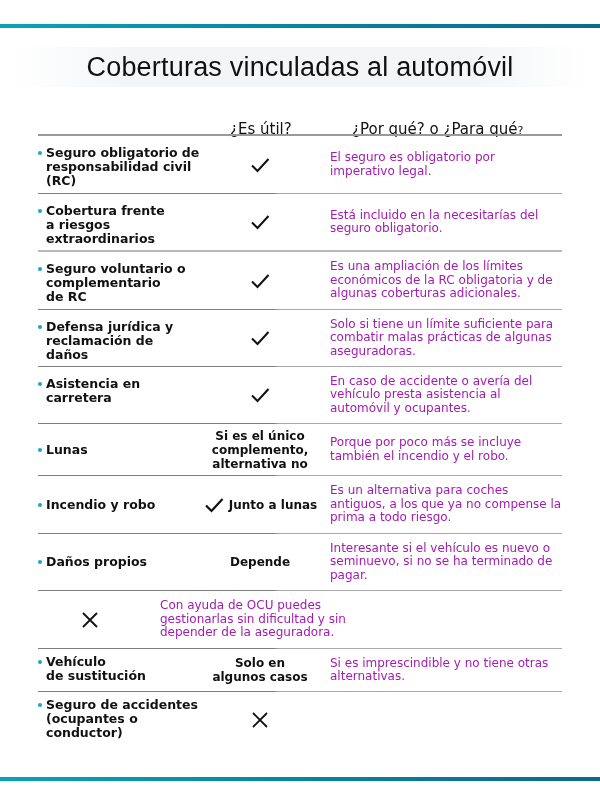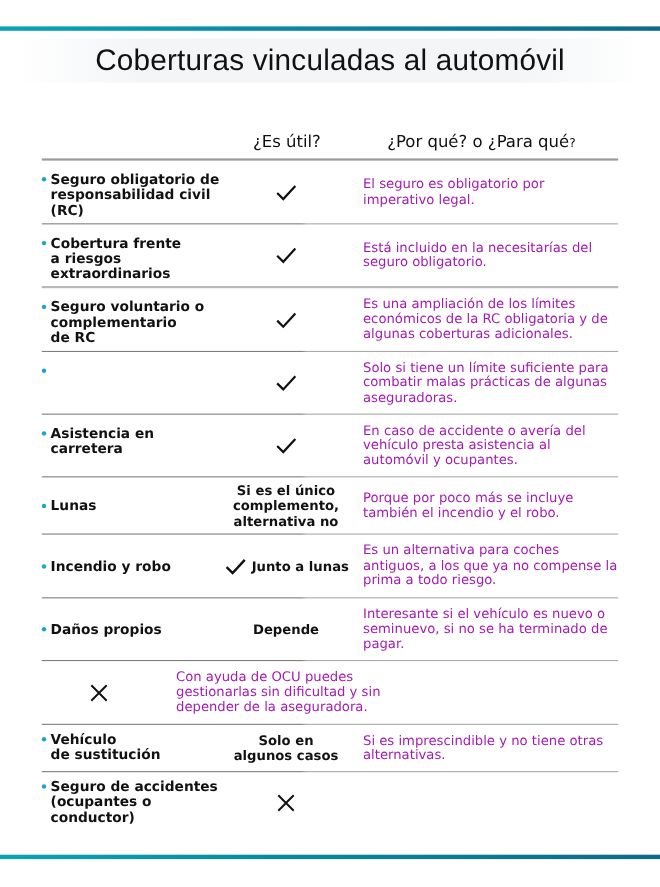--- a/index.html
+++ b/index.html
@@ -7,39 +7,39 @@
   body { position: relative; font-family: "DejaVu Sans", sans-serif; color: #111; }
 
   .bar {
     position: absolute; left: 0; width: 600px; height: 4px;
     background: linear-gradient(90deg, #0aa3b5 0%, #06859e 50%, #0b6a8c 100%);
   }
   .bar.top { top: 24px; }
   .bar.bottom { top: 777px; }
 
   .title-band {
-    position: absolute; left: 14px; top: 35px; width: 572px; height: 40px;
+    position: absolute; left: 14px; top: 47px; width: 572px; height: 40px;
     background: linear-gradient(90deg, #ffffff 0%, #f3f5f7 20%, #f3f5f7 80%, #ffffff 100%);
     display: flex; align-items: center; justify-content: center;
   }
   .title {
     font-family: "Liberation Sans", sans-serif; font-size: 27px; font-weight: normal;
     color: #111; letter-spacing: 0.2px;
   }
 
   .col-head {
     position: absolute; top: 106px; font-size: 15px; font-weight: 500; color: #111;
     font-family: "DejaVu Sans", sans-serif;
     margin-top: 14px;
   }
   .col-head.useful { left: 230px; }
   .col-head.why { left: 352px; }
   .col-head .small { font-size: 11px; }
 
-  .table { position: absolute; left: 38px; top: 144px; width: 524px; }
+  .table { position: absolute; left: 38px; top: 134px; width: 524px; }
   .hr {
     height: 1px; width: 100%;
     background: linear-gradient(90deg, #7e7e7e 0%, #7e7e7e 45%, #a9a9a9 46%, #a9a9a9 100%);
   }
   .hr.first { height: 2px; background: #9a9a9a; }
   .hr.thick { height: 2px; background: #b9b9b9; }
 
   .row { position: relative; display: flex; align-items: center; }
   .cell-name {
     width: 170px; padding-left: 6px; font-size: 12.5px; line-height: 14px;
@@ -125,20 +125,23 @@
           <path d="M3 11.5 L8.5 17 L19.5 5" fill="none" stroke="#111" stroke-width="2"></path>
         </svg>
     </div>
     <div class="cell-why">Es una ampliación de los límites económicos de la RC obligatoria y de algunas coberturas adicionales.</div>
   </div>
   <div class="hr"></div>
 
   <div class="row" style="height:56px">
     <div class="cell-name">
         <span class="bullet"></span>
+        <span class="name-text">Defensa jurídica y
+  reclamación de
+daños</span>
       </div>
     <div class="cell-use">
       <svg class="icon-check" viewBox="0 0 22 22">
           <path d="M3 11.5 L8.5 17 L19.5 5" fill="none" stroke="#111" stroke-width="2"></path>
         </svg>
     </div>
     <div class="cell-why">Solo si tiene un límite suficiente para combatir malas prácticas de algunas aseguradoras.</div>
   </div>
   <div class="hr"></div>
 

